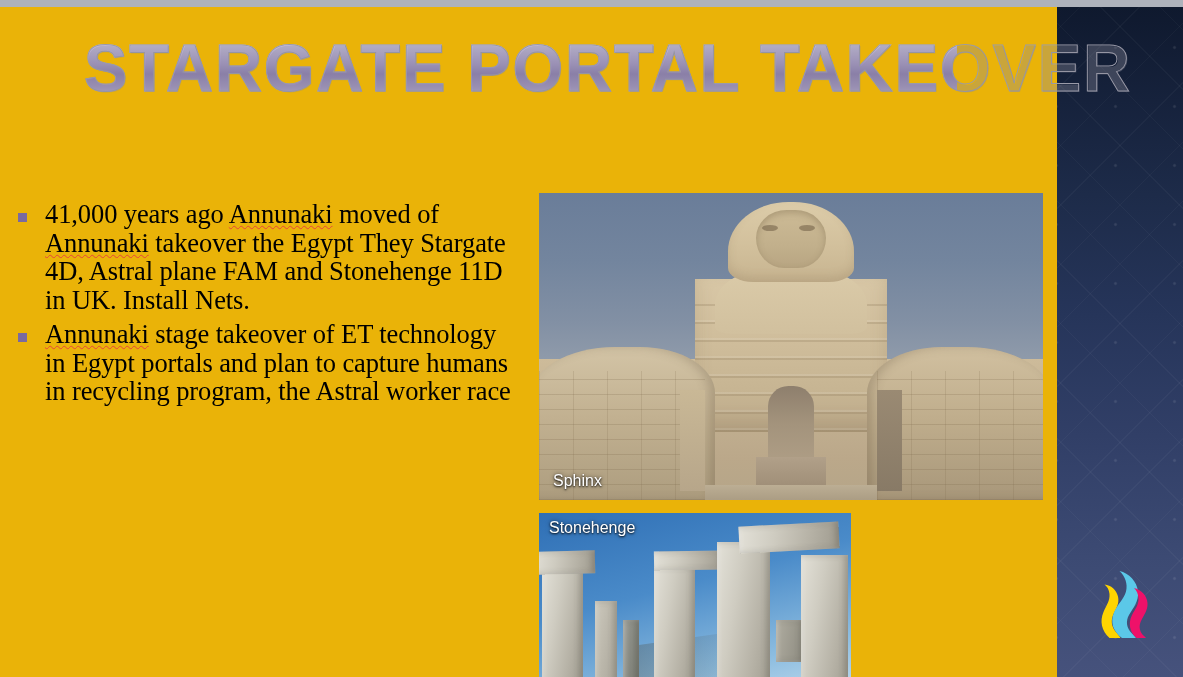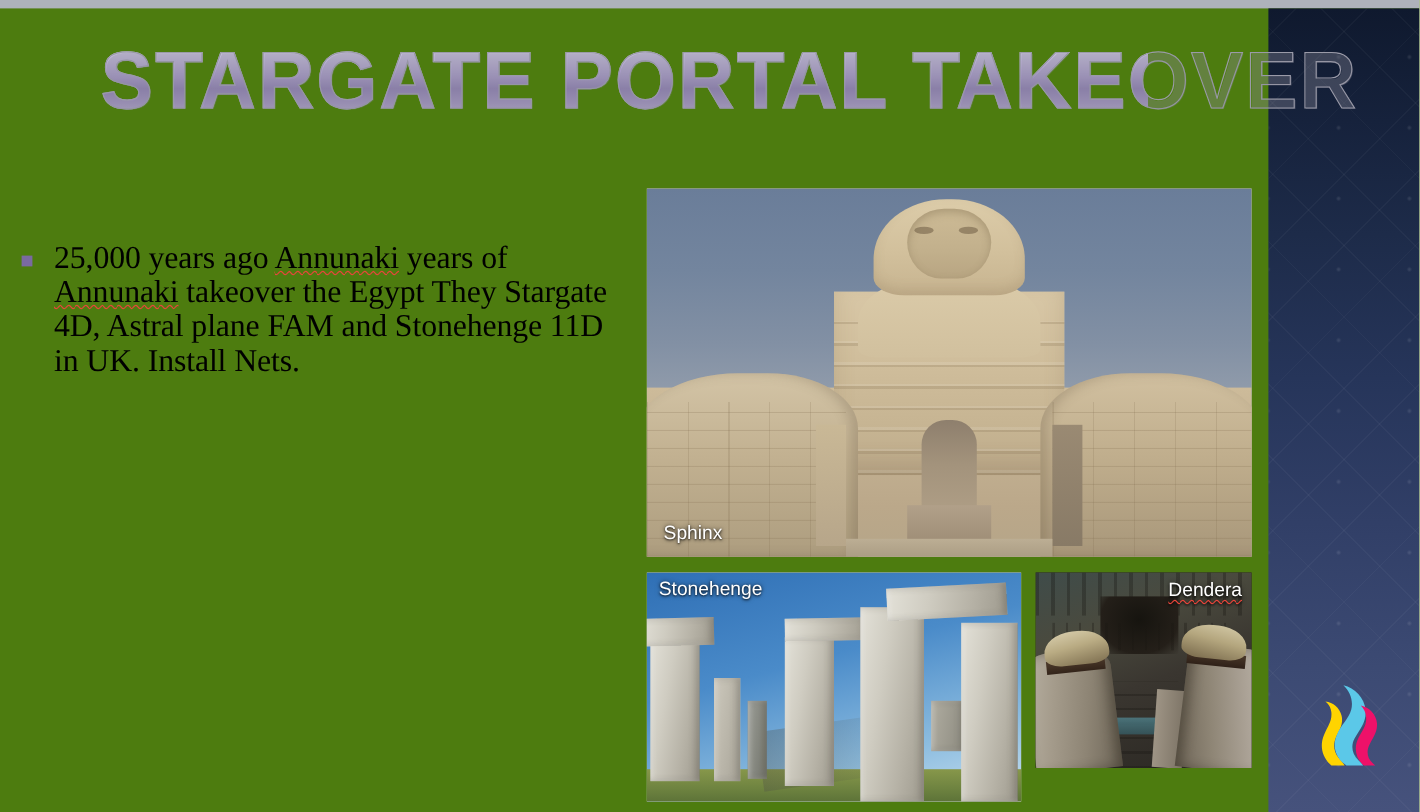--- a/index.html
+++ b/index.html
@@ -9,21 +9,21 @@
     height: 677px;
     overflow: hidden;
     background: #ffffff;
     font-family: "Liberation Serif", serif;
   }
 
   #slide {
     position: relative;
     width: 1183px;
     height: 677px;
-    background: #4d7c0f;
+    background: #eab308;
     overflow: hidden;
     text-decoration: underline;
   }
 
   
   #top-strip {
     position: absolute;
     left: 0; top: 0;
     width: 1183px;
     height: 7px;
@@ -144,20 +144,21 @@
     text-decoration: underline wavy #e8443a;
     text-decoration-thickness: 1px;
     text-underline-offset: 2px;
   }
 
   
   .photo {
     position: absolute;
     overflow: hidden;
     background: #c8c4b8;
+    margin-top: 36px;
   }
   .photo-caption {
     position: absolute;
     font-family: "Liberation Sans", sans-serif;
     font-size: 16px;
     font-weight: normal;
     color: #ffffff;
     text-shadow: 0 1px 2px rgba(0,0,0,0.85), 0 0 4px rgba(0,0,0,0.6);
     white-space: nowrap;
     z-index: 5;
@@ -394,24 +395,28 @@
       <path fill="#ee1169" d="M45.5 80 C38.5 74 37 65 41 57 C44 51 47.5 47.5 47.5 41 C47.5 36 45.5 32.5 43 30 C50 31.5 56 37.5 56.5 45 C57 52.5 52.5 57.5 50 63 C47.5 68.5 48.5 74 53 78 C53.8 78.7 54.5 79.4 55 80 Z"></path>
     </svg>
   </div>
 
   <div id="title">STARGATE PORTAL TAKEOVER</div>
 
   <div id="bullets">
 
     <div class="bullet-row">
       <span class="bullet-marker"></span>
-      <span class="bullet-text"><span>25,000 years ago </span><span class="misspelled">Annunaki</span><span> years of </span><span class="misspelled">Annunaki</span><span> takeover the Egypt They Stargate 4D, Astral plane FAM and Stonehenge 11D  in UK. Install Nets.</span></span>
+      <span class="bullet-text"><span>41,000 years ago </span><span class="misspelled">Annunaki</span><span> moved of </span><span class="misspelled">Annunaki</span><span> takeover the Egypt They Stargate 4D, Astral plane FAM and Stonehenge 11D  in UK. Install Nets.</span></span>
     </div>
 
 
+    <div class="bullet-row">
+      <span class="bullet-marker"></span>
+      <span class="bullet-text"><span class="misspelled">Annunaki</span><span> stage takeover of ET technology in Egypt portals and plan to capture humans in recycling program, the Astral worker race</span></span>
+    </div>
 
   </div>
 
   <div class="photo" id="photo-sphinx">
     <div class="sky"></div>
     <div class="ground"></div>
     <div class="body"></div>
     <div class="body-lines"></div>
     <div class="chest"></div>
     <div class="headdress"></div>
@@ -440,30 +445,14 @@
     <div class="stone s3"></div>
     <div class="stone s4"></div>
     <div class="stone l2"></div>
     <div class="stone s7"></div>
     <div class="stone s5"></div>
     <div class="stone l3"></div>
     <div class="stone s6"></div>
     <div class="photo-caption caption-pos">Stonehenge</div>
   </div>
 
-  <div class="photo" id="photo-dendera">
-    <div class="ceil"></div>
-    <div class="band-top"></div>
-    <div class="dark-center"></div>
-    <div class="band-mid"></div>
-    <div class="back-wall"></div>
-    <div class="teal"></div>
-    <div class="pil-mid"></div>
-    <div class="col-l"></div>
-    <div class="neck-l"></div>
-    <div class="cap-l"></div>
-    <div class="col-r"></div>
-    <div class="neck-r"></div>
-    <div class="cap-r"></div>
-    <div class="photo-caption caption-pos misspelled">Dendera</div>
-  </div>
 
 </div>
 
 </body></html>

